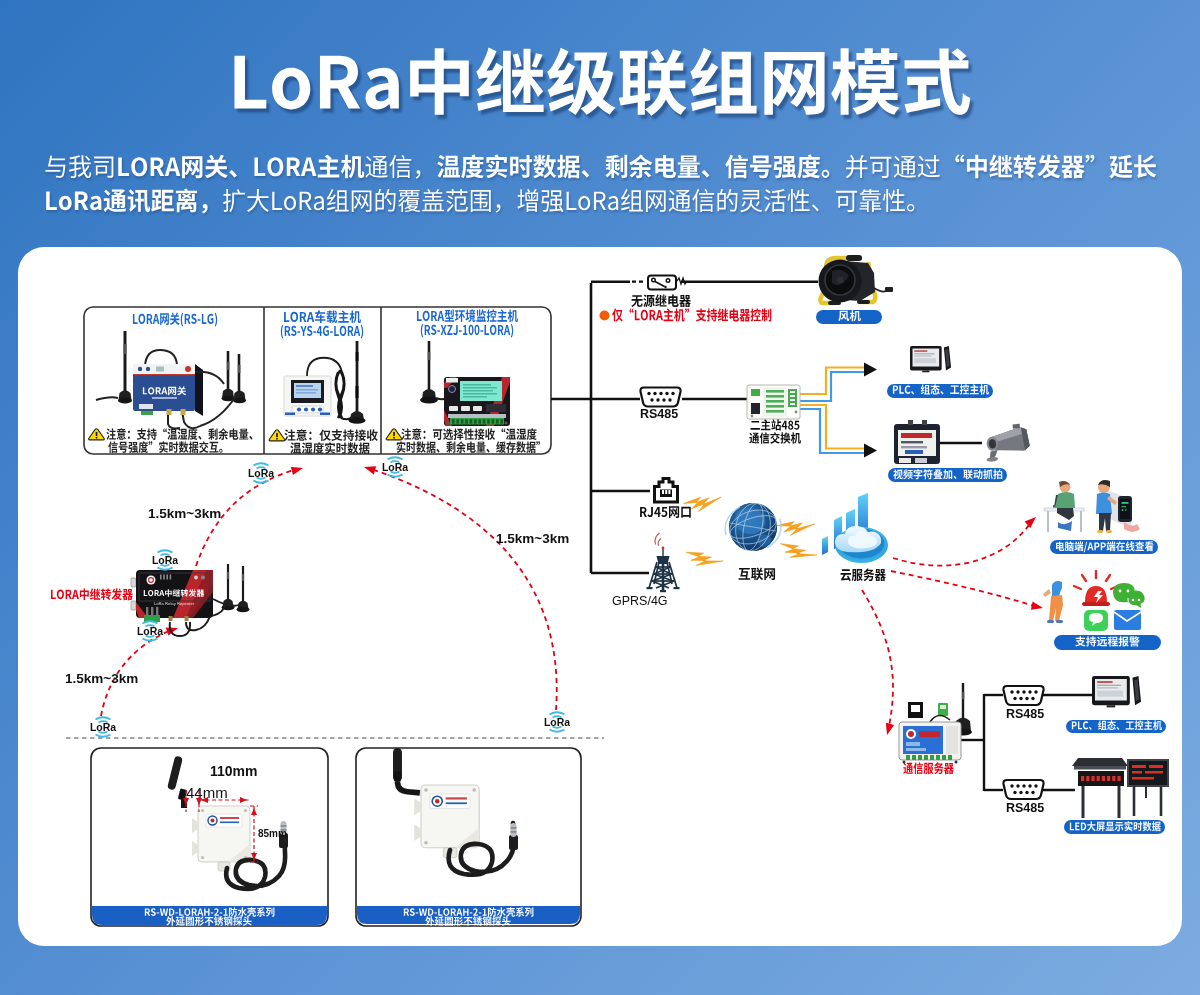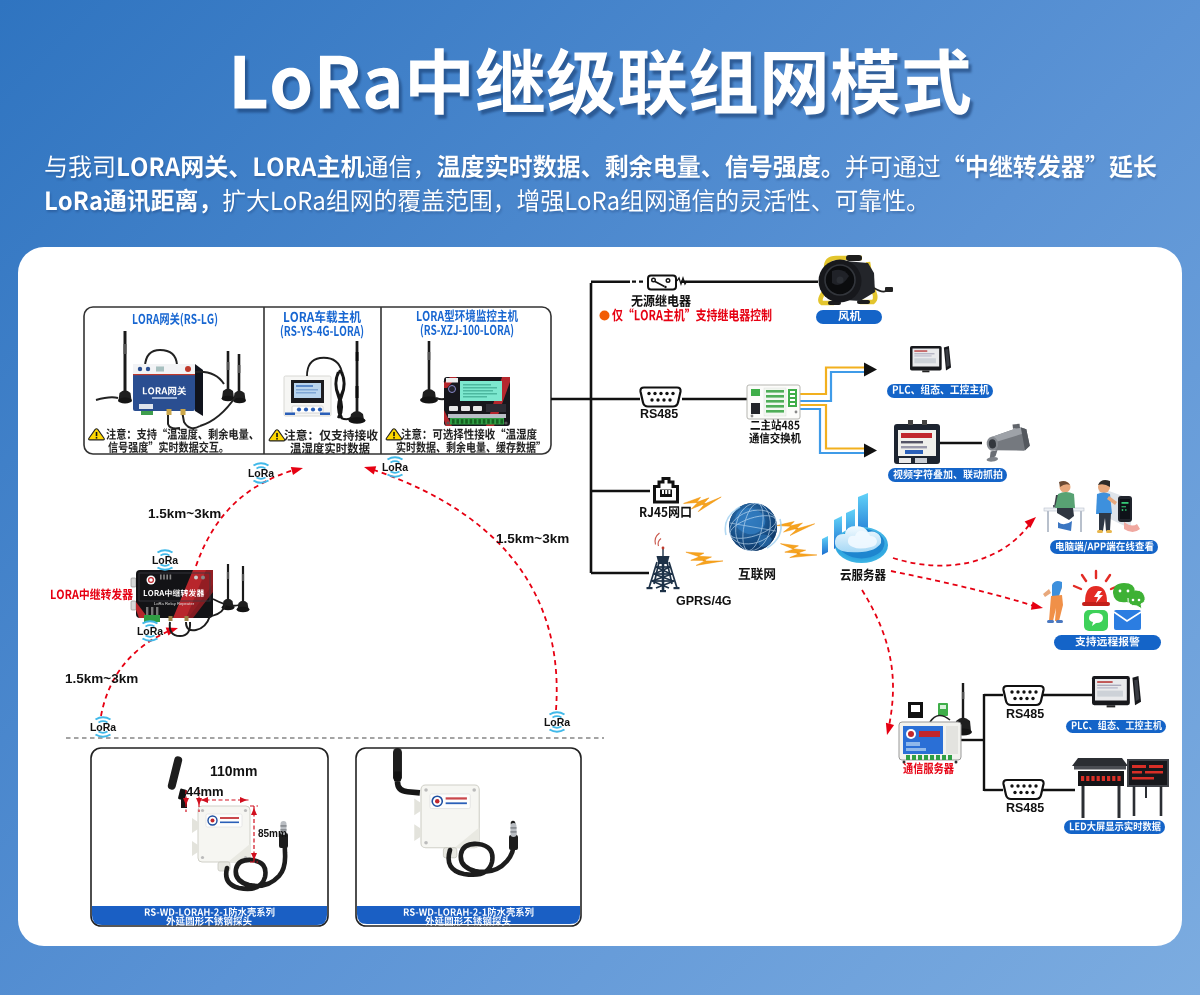--- a/index.html
+++ b/index.html
@@ -656,27 +656,27 @@
 <circle cx="604.5" cy="315.5" r="5" fill="#f25c05"></circle>
     </svg>
 <div class="pill" style="left:816px;top:310px;width:66px;height:14px;border-radius:7.0px"></div>
 <div class="pill" style="left:887px;top:384px;width:106px;height:14px;border-radius:7.0px"></div>
 <div class="pill" style="left:888px;top:468px;width:119px;height:14px;border-radius:7.0px"></div>
 <div class="pill" style="left:1050px;top:540px;width:108px;height:14px;border-radius:7.0px"></div>
 <div class="pill" style="left:1054px;top:635px;width:107px;height:15px;border-radius:7.5px"></div>
 <div class="pill" style="left:1066px;top:720px;width:100px;height:13px;border-radius:6.5px"></div>
 <div class="pill" style="left:1064px;top:820px;width:101px;height:14px;border-radius:7.0px"></div>
 <div class="lat" style="left:640px;top:406.5px;font-size:12.5px;color:#111;font-weight:bold;letter-spacing:0">RS485</div>
-<div class="lat" style="left:676px;top:593.5px;font-size:12.5px;color:#111;font-weight:bold;letter-spacing:0">GPRS/4G</div>
+<div class="lat" style="left:612px;top:593.5px;font-size:12.5px;color:#111;font-weight:normal;letter-spacing:0">GPRS/4G</div>
 <div class="lat" style="left:1006px;top:706.5px;font-size:12.5px;color:#111;font-weight:bold;letter-spacing:0">RS485</div>
 <div class="lat" style="left:1006px;top:800.5px;font-size:12.5px;color:#111;font-weight:bold;letter-spacing:0">RS485</div>
 <div class="lat" style="left:148px;top:506px;font-size:13.5px;color:#111;font-weight:bold;letter-spacing:0">1.5km~3km</div>
 <div class="lat" style="left:496px;top:531px;font-size:13.5px;color:#111;font-weight:bold;letter-spacing:0">1.5km~3km</div>
 <div class="lat" style="left:65px;top:671px;font-size:13.5px;color:#111;font-weight:bold;letter-spacing:0">1.5km~3km</div>
-<div class="lat" style="left:186px;top:784px;font-size:13px;color:#111;font-weight:bold;letter-spacing:0">44mm</div>
+<div class="lat" style="left:186px;top:784px;font-size:15px;color:#111;font-weight:normal;letter-spacing:0">44mm</div>
 <div class="lat" style="left:210px;top:763px;font-size:14px;color:#111;font-weight:bold;letter-spacing:0">110mm</div>
 <div class="lat" style="left:258px;top:828px;font-size:10px;color:#111;font-weight:bold;letter-spacing:0">85mm</div>
 <svg style="position:absolute;left:228.1px;top:46.0px;overflow:visible;filter:drop-shadow(3px 4px 1px rgba(16,48,96,.5));" width="743.9" height="85.2">
       <g transform="translate(0,62.48) scale(1.0000,1)">
         <g fill="#ffffff">
           <path transform="translate(0.0,0) scale(0.07100,-0.07100)" d="M91 0H540V124H239V741H91Z"></path>
           <path transform="translate(41.0,0) scale(0.07100,-0.07100)" d="M313 -14C453 -14 582 94 582 280C582 466 453 574 313 574C172 574 44 466 44 280C44 94 172 -14 313 -14ZM313 106C236 106 194 174 194 280C194 385 236 454 313 454C389 454 432 385 432 280C432 174 389 106 313 106Z"></path>
           <path transform="translate(85.5,0) scale(0.07100,-0.07100)" d="M239 397V623H335C430 623 482 596 482 516C482 437 430 397 335 397ZM494 0H659L486 303C571 336 627 405 627 516C627 686 504 741 348 741H91V0H239V280H342Z"></path>
           <path transform="translate(133.9,0) scale(0.07100,-0.07100)" d="M216 -14C281 -14 337 17 385 60H390L400 0H520V327C520 489 447 574 305 574C217 574 137 540 72 500L124 402C176 433 226 456 278 456C347 456 371 414 373 359C148 335 51 272 51 153C51 57 116 -14 216 -14ZM265 101C222 101 191 120 191 164C191 215 236 252 373 268V156C338 121 307 101 265 101Z"></path>
           <path transform="translate(175.9,0) scale(0.07100,-0.07100)" d="M434 850V676H88V169H208V224H434V-89H561V224H788V174H914V676H561V850ZM208 342V558H434V342ZM788 342H561V558H788Z"></path>

